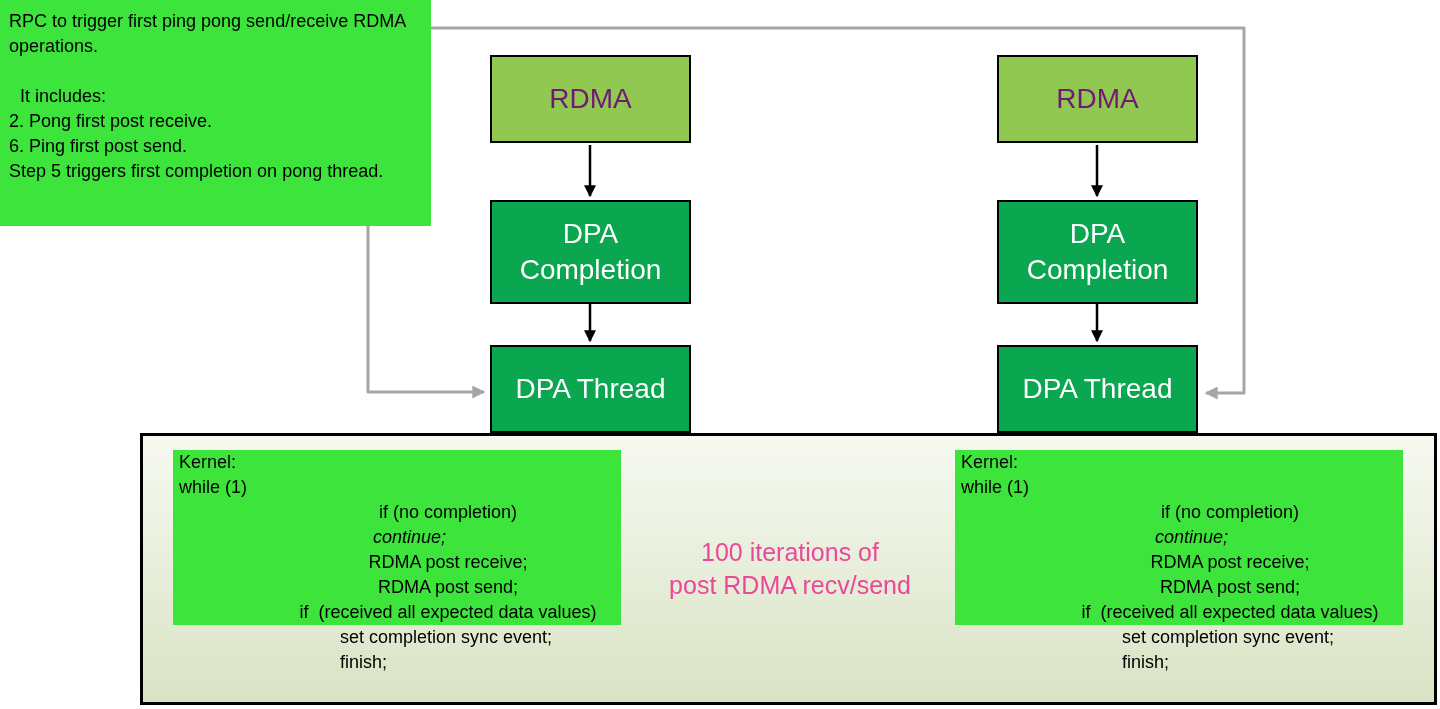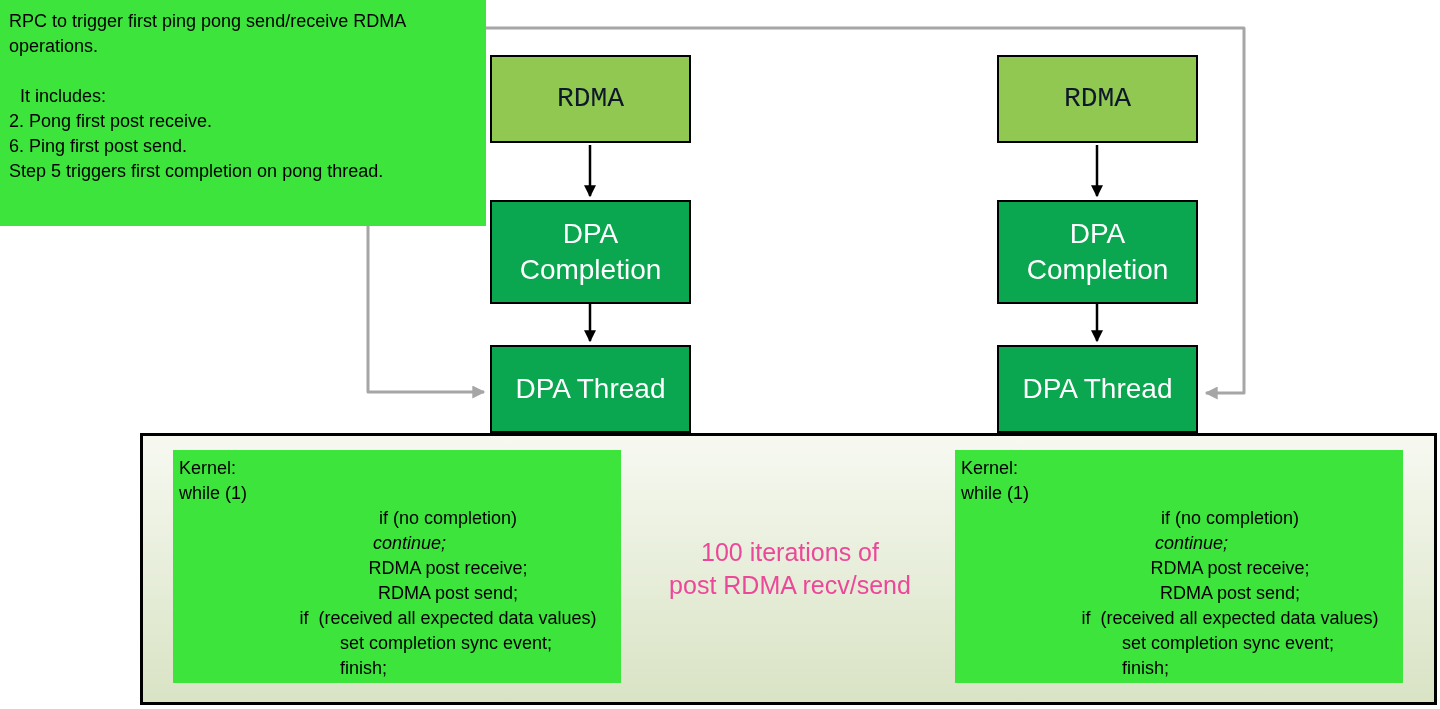--- a/index.html
+++ b/index.html
@@ -13,21 +13,21 @@
     width: 1440px;
     height: 709px;
     background: #ffffff;
     overflow: hidden;
   }
 
   
   .annotation {
     position: absolute;
     left: 0; top: 0;
-    width: 486px; height: 226px;
+    width: 431px; height: 226px;
     background: #3ce43c;
     color: #000000;
     font-size: 18px;
     line-height: 25px;
     padding: 9px 8px 0 9px;
     box-sizing: border-box;
   }
   .annotation .gap { margin-top: 25px; margin-left: 11px; }
 
   
@@ -36,21 +36,21 @@
     box-sizing: border-box;
     border: 2px solid #000000;
     display: flex;
     flex-direction: column;
     align-items: center;
     justify-content: center;
     text-align: center;
     font-size: 28px;
     line-height: 36px;
   }
-  .pbox.rdma { background: #90c851; color: #0f172a; font-family: Liberation Mono, monospace; }
+  .pbox.rdma { background: #90c851; color: #701a75; }
   .pbox.dark { background: #0ba750; color: #ffffff; }
 
   .col-left  { left: 490px; width: 201px; }
   .col-right { left: 997px; width: 201px; }
   .row-rdma       { top: 55px;  height: 88px; }
   .row-completion { top: 200px; height: 104px; }
   .row-thread     { top: 345px; height: 88px; }
 
   
   .container {
@@ -58,26 +58,26 @@
     left: 140px; top: 433px;
     width: 1297px; height: 272px;
     box-sizing: border-box;
     border: 3px solid #000000;
     background: linear-gradient(180deg, #f7f9f1 0%, #e9efdd 45%, #d9e3c4 100%);
   }
 
   .kernel {
     position: absolute;
     top: 450px;
-    width: 448px; height: 233px;
+    width: 448px; height: 175px;
     background: #3ce43c;
     color: #000000;
     font-size: 18px;
     line-height: 25px;
-    padding-top: 6px;
+    padding-top: 0;
     padding-left: 6px;
     box-sizing: border-box;
   }
   .kernel-left  { left: 173px; }
   .kernel-right { left: 955px; }
   .kline { white-space: pre; }
   .ind-0 { padding-left: 0; }
   .ind-1 { padding-left: 96px; text-align: center; }
   .ind-2 { padding-left: 161px; }
   .ind-3 { padding-left: 194px; font-style: italic; }

